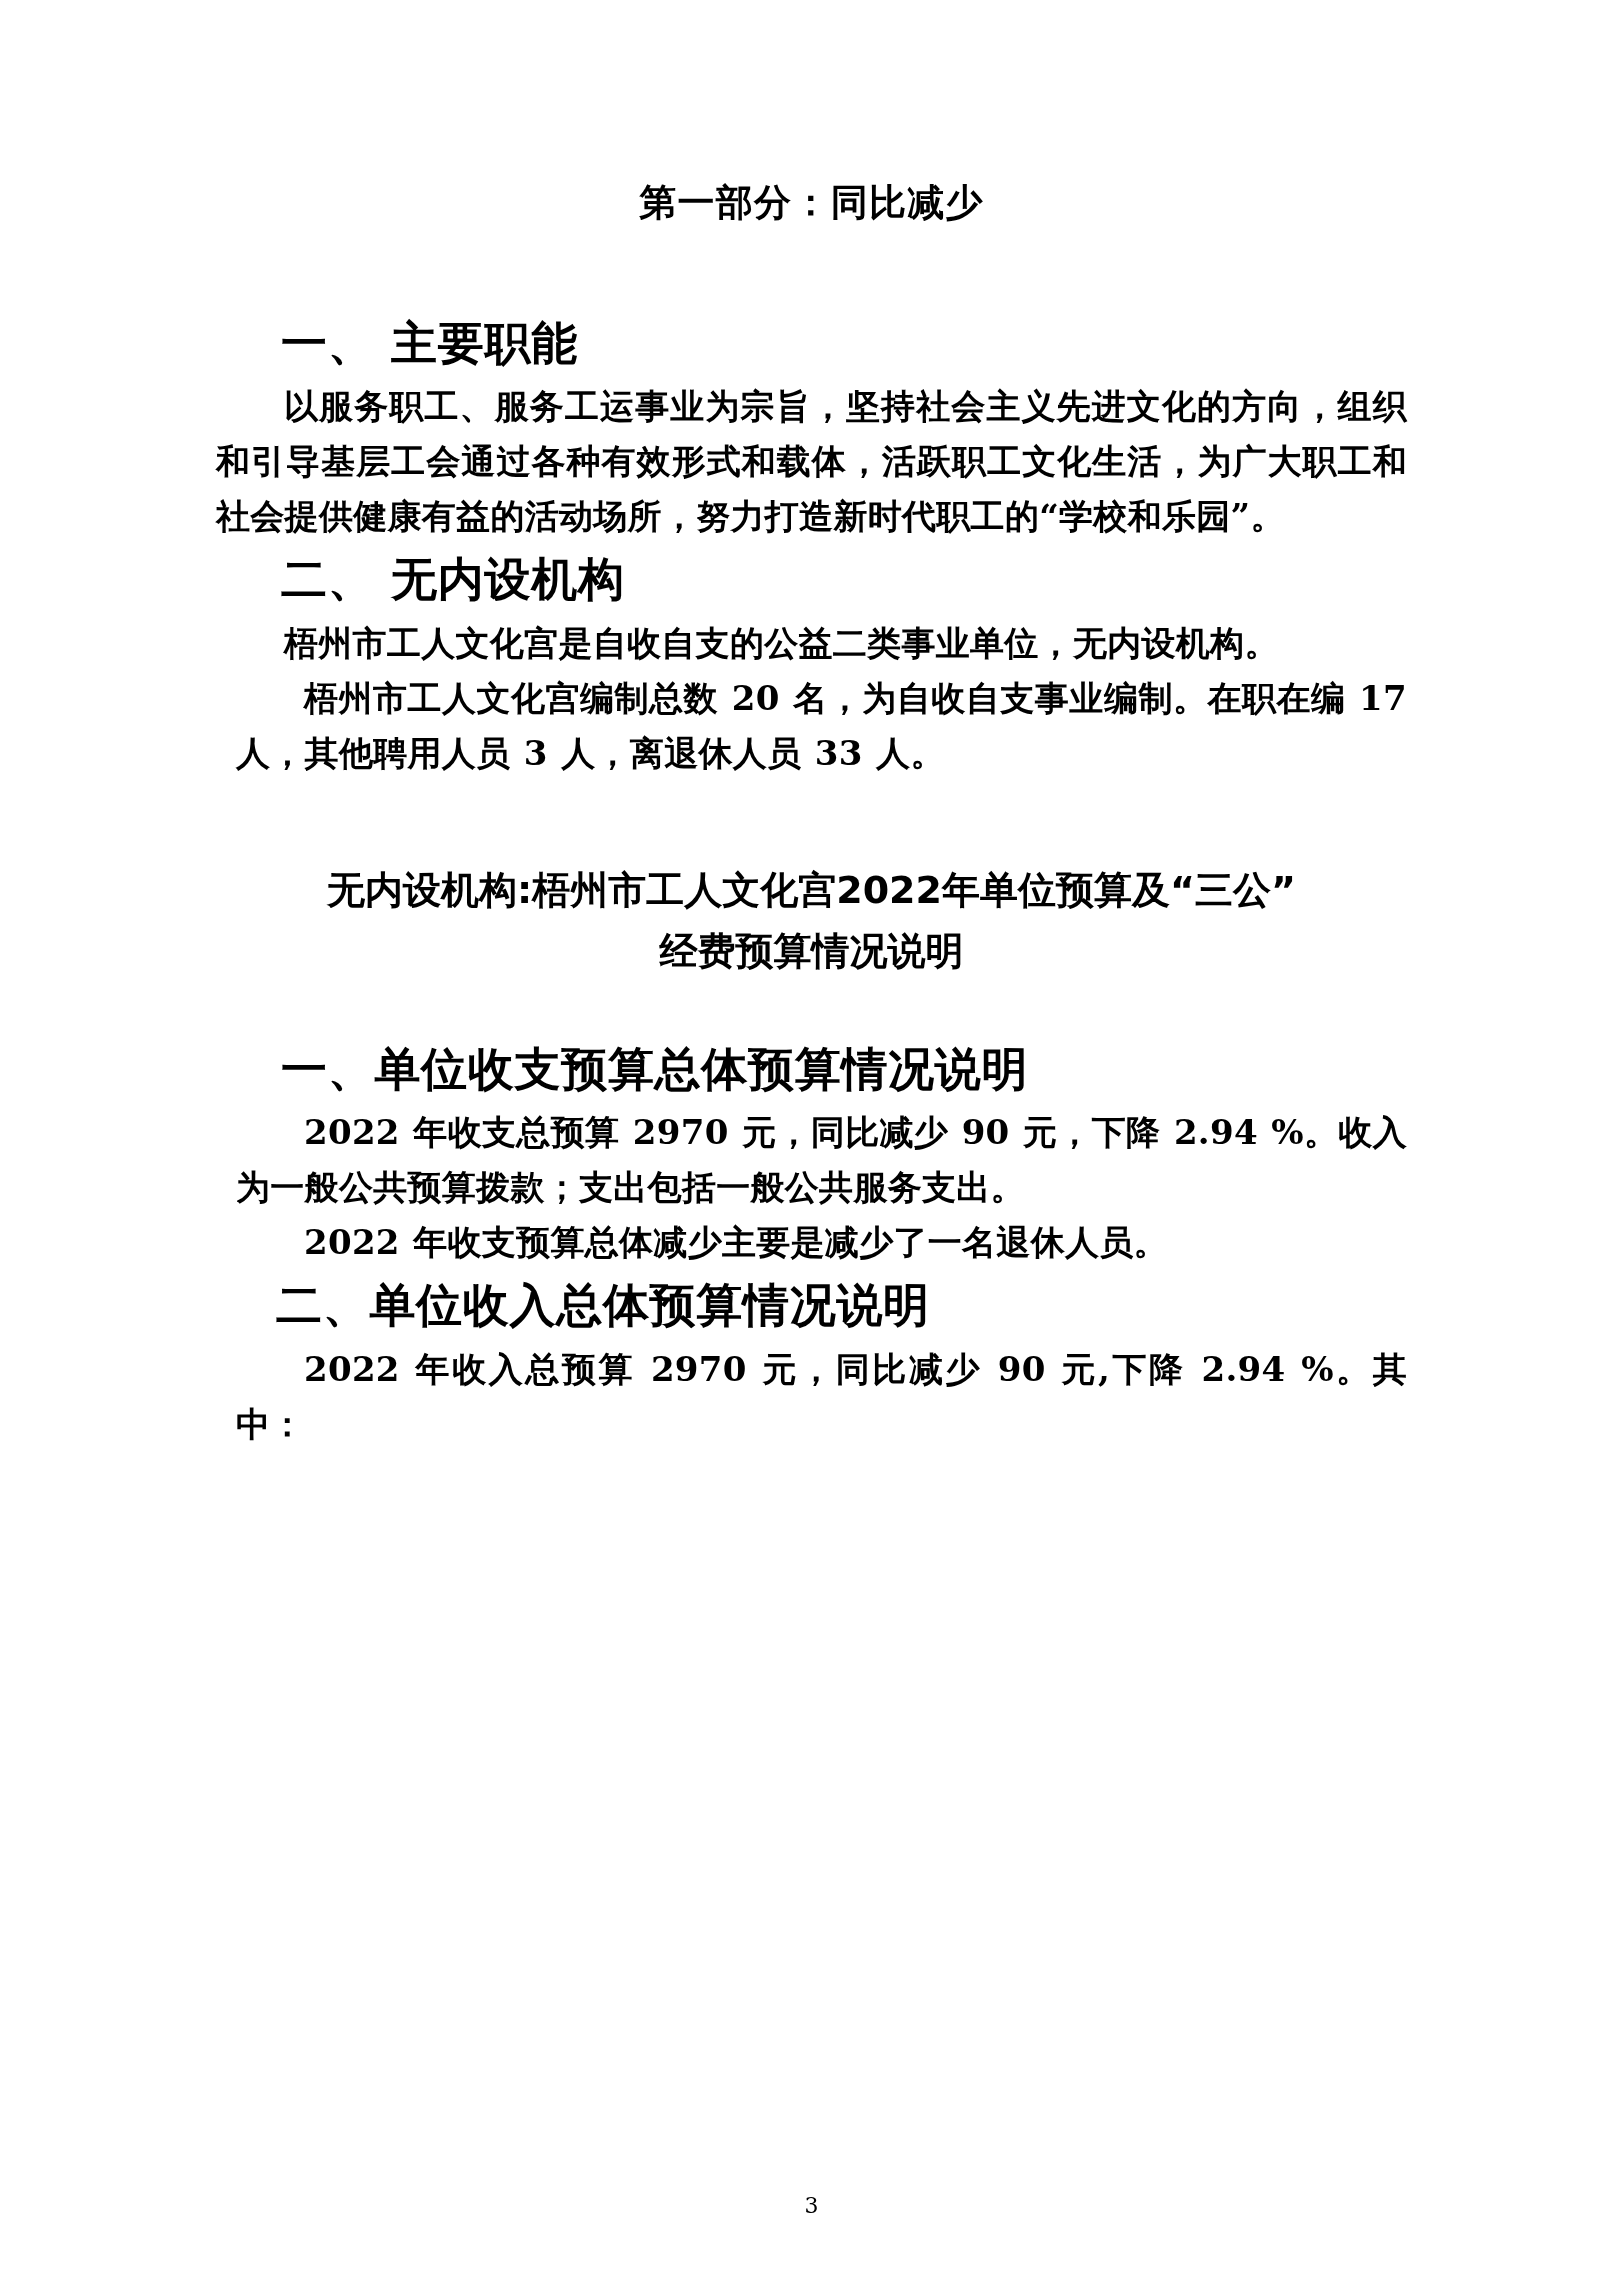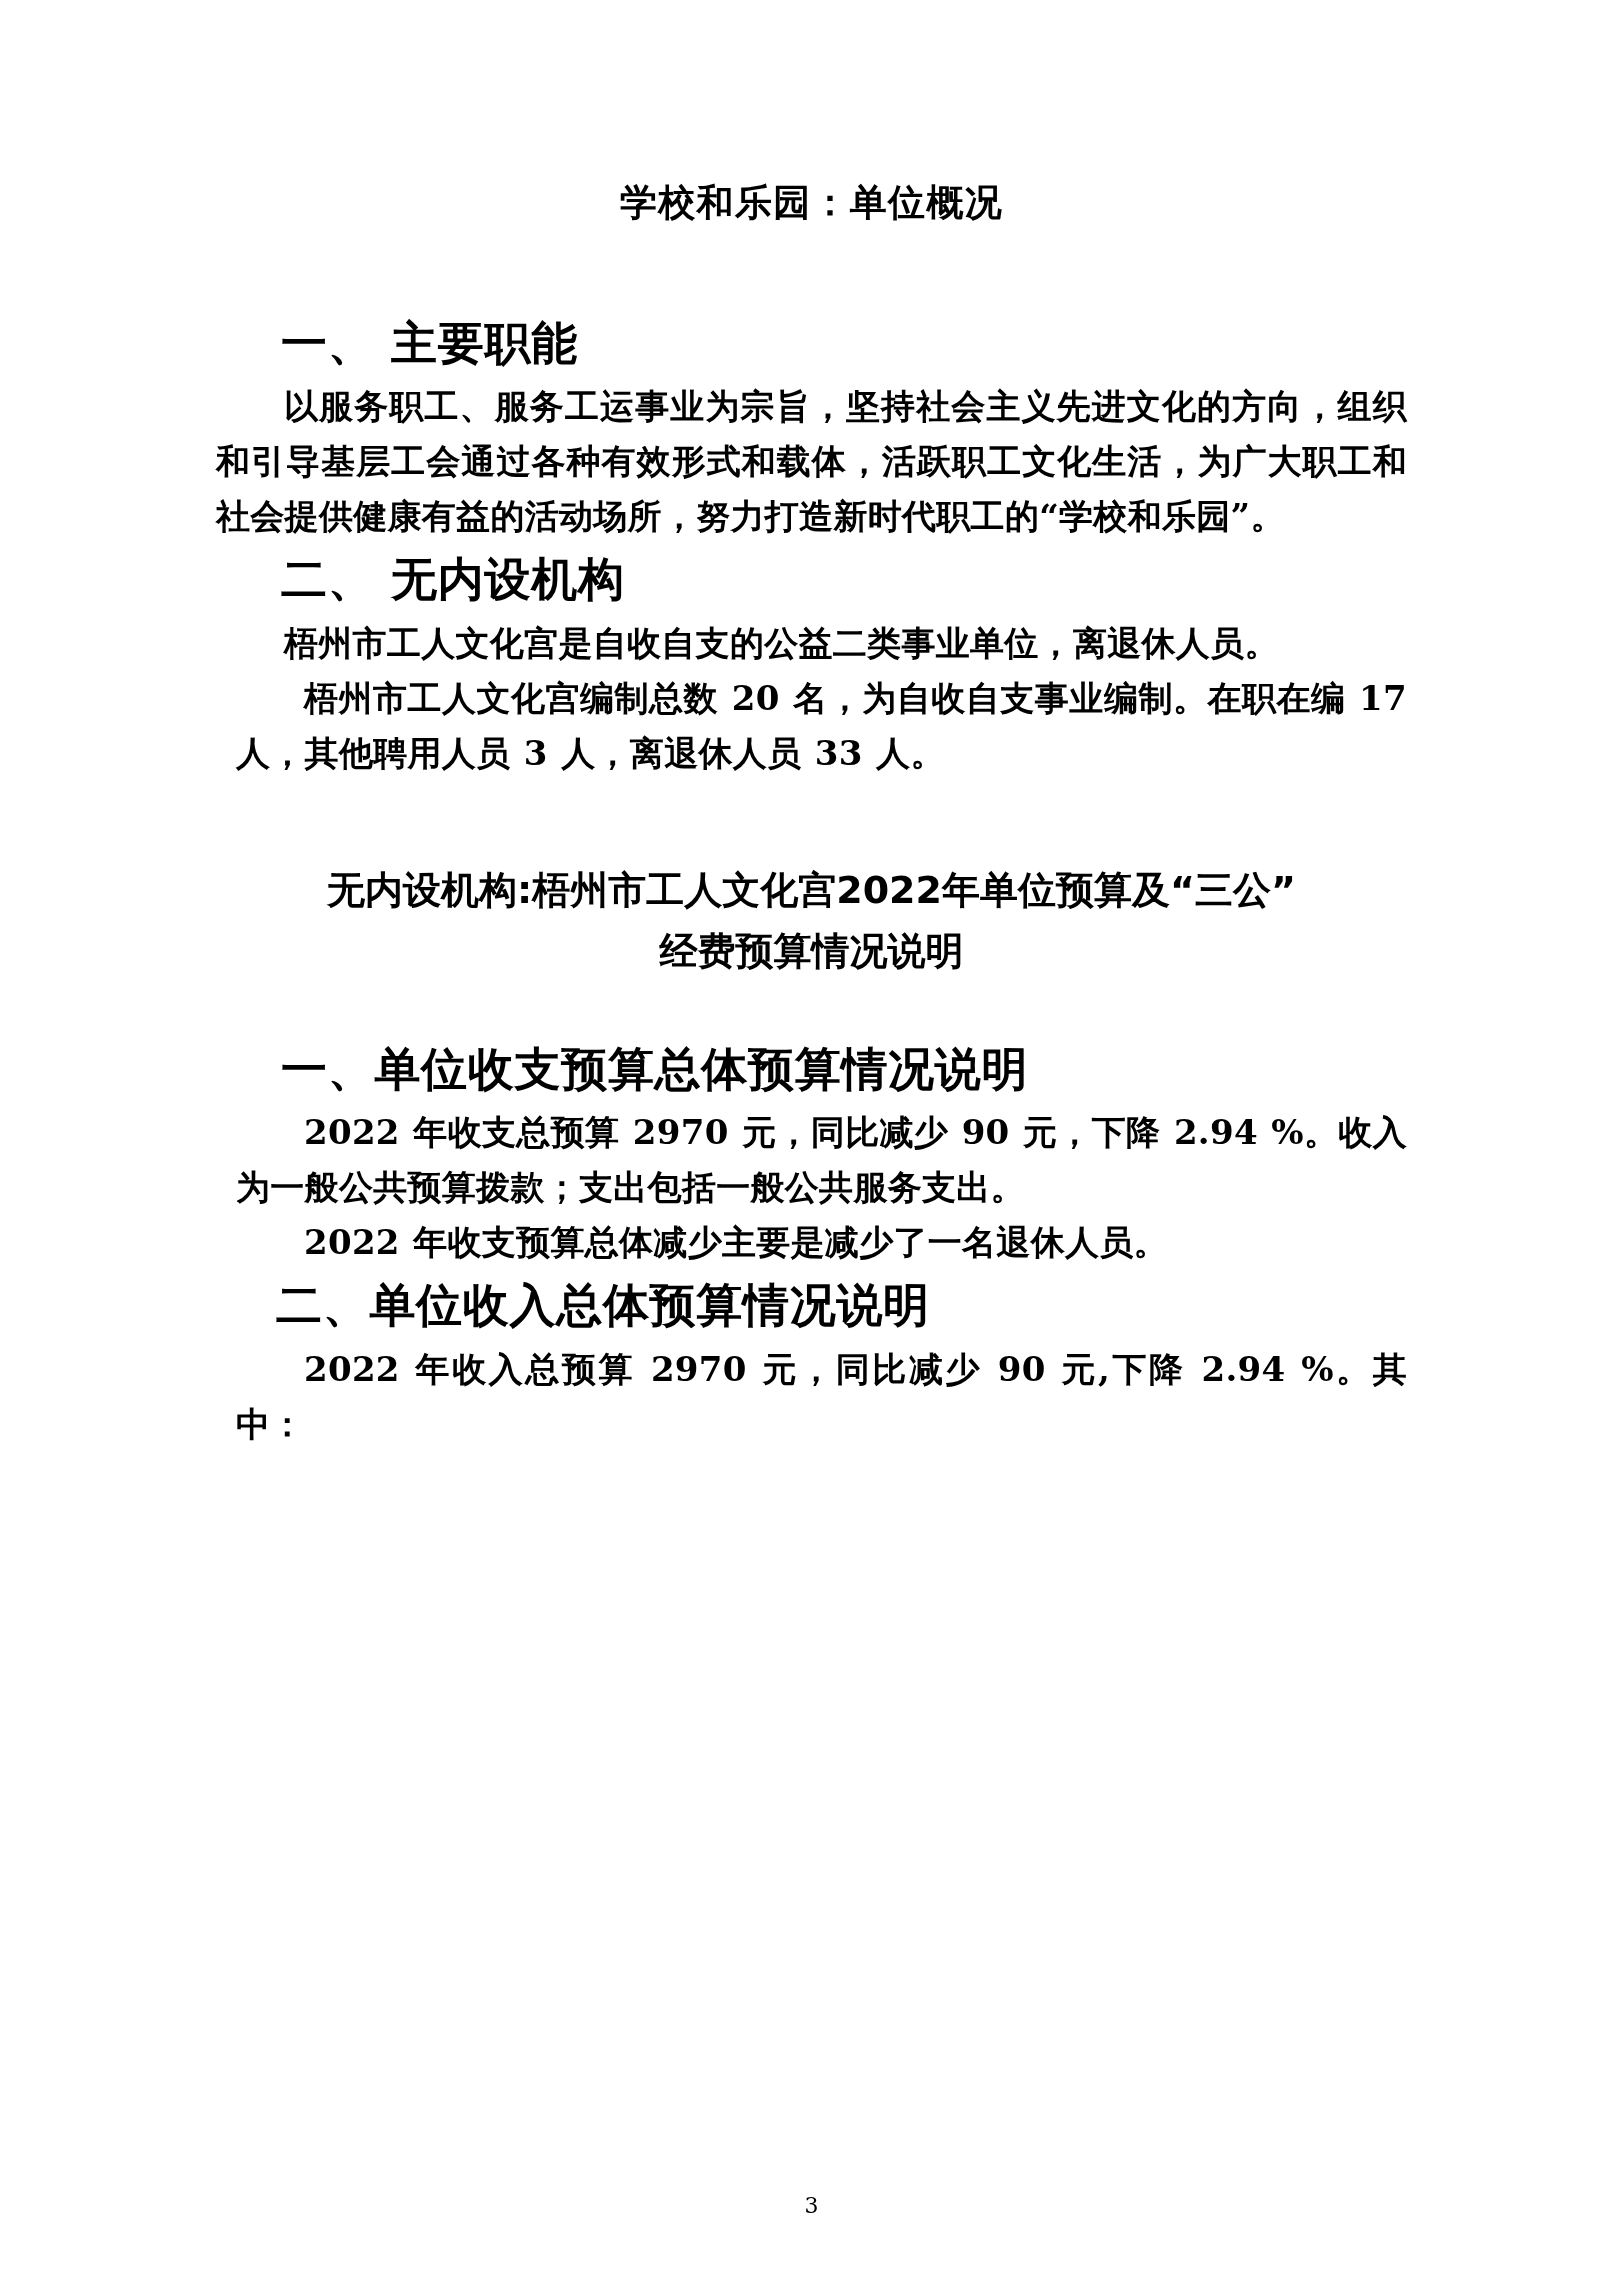--- a/index.html
+++ b/index.html
@@ -93,31 +93,31 @@
     font-size: 22px;
     color: #000;
   }
 </style>
 </head>
 <body>
 
 <div class="page">
   <div class="doc-body">
 
-    <h1 class="section-title">学校和乐园：单位概况</h1>
+    <h1 class="section-title">第一部分：同比减少</h1>
 
     <div class="spacer-lg"></div>
 
     <h2 class="sub-heading">一、 主要职能</h2>
 
     <p class="body-text">以服务职工、服务工运事业为宗旨，坚持社会主义先进文化的方向，组织和引导基层工会通过各种有效形式和载体，活跃职工文化生活，为广大职工和社会提供健康有益的活动场所，努力打造新时代职工的“学校和乐园”。</p>
 
     <h2 class="sub-heading">二、 无内设机构</h2>
 
-    <p class="body-text">梧州市工人文化宫是自收自支的公益二类事业单位，离退休人员。</p>
+    <p class="body-text">梧州市工人文化宫是自收自支的公益二类事业单位，无内设机构。</p>
 
 
     <p class="body-text wide-space">梧州市工人文化宫编制总数 20 名，为自收自支事业编制。在职在编 17 人，其他聘用人员 3 人，离退休人员 33 人。</p>
 
     <div class="spacer-lg"></div>
 
     <h1 class="part-two">无内设机构:梧州市工人文化宫2022年单位预算及“三公”</h1>
     <h1 class="part-two">经费预算情况说明</h1>
 
     <div class="spacer-md"></div>

